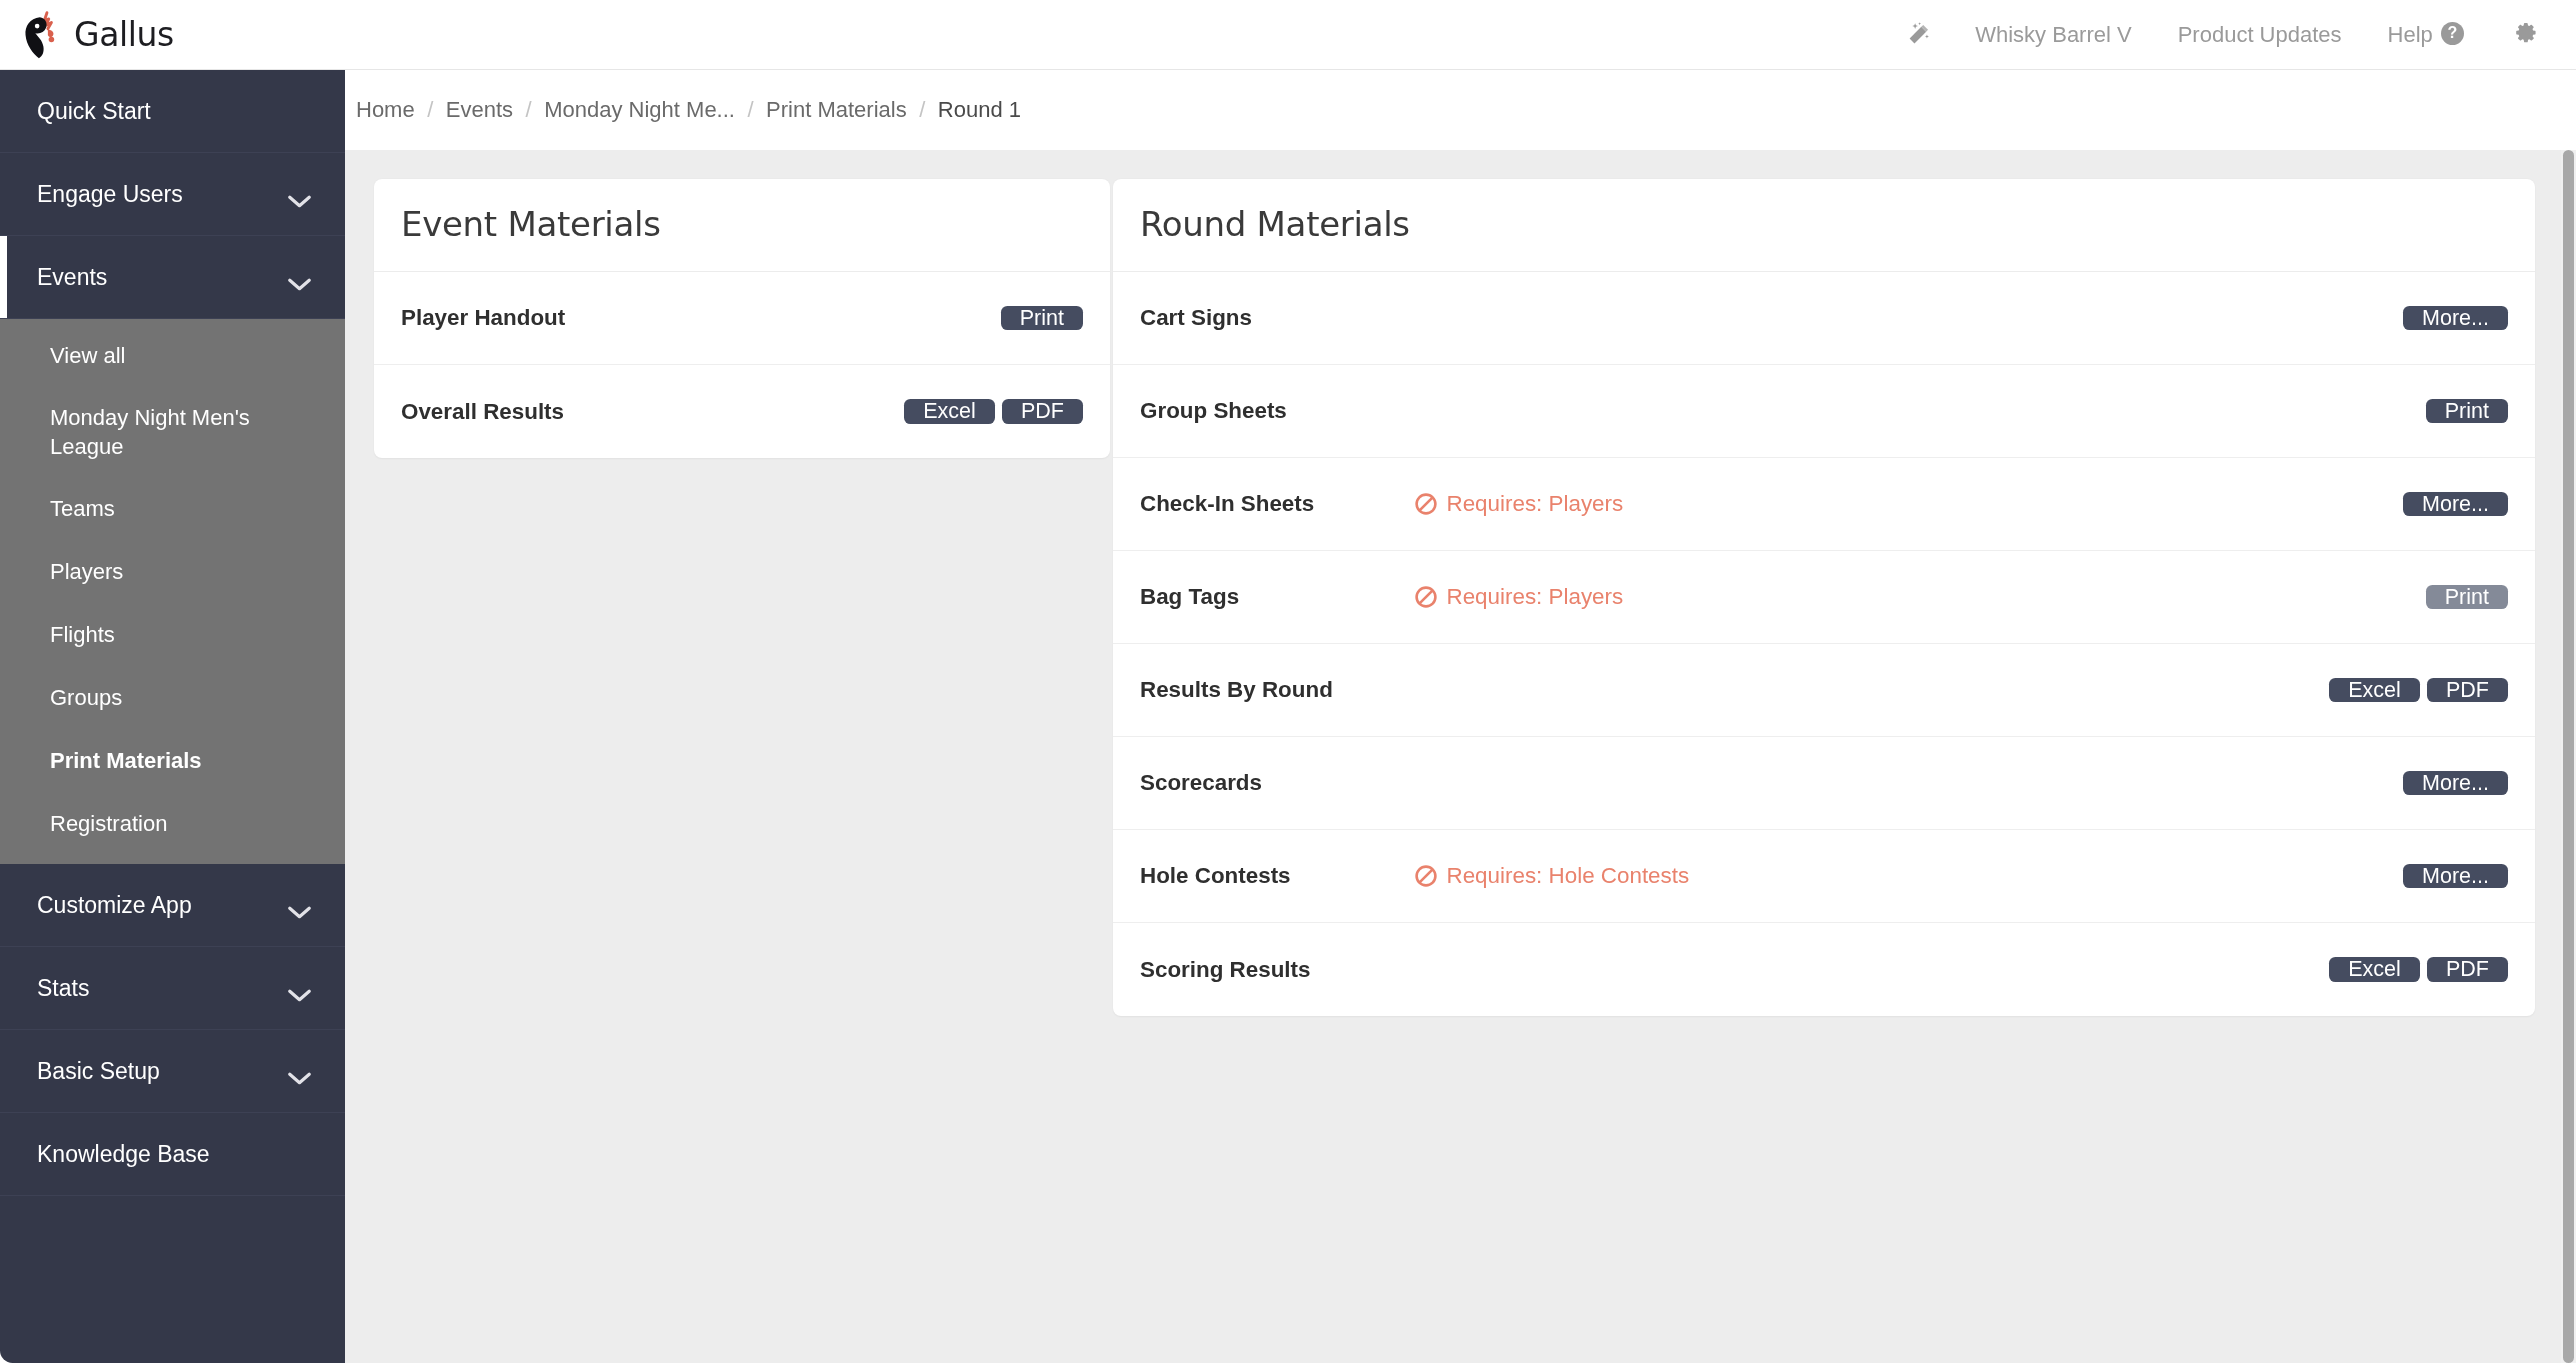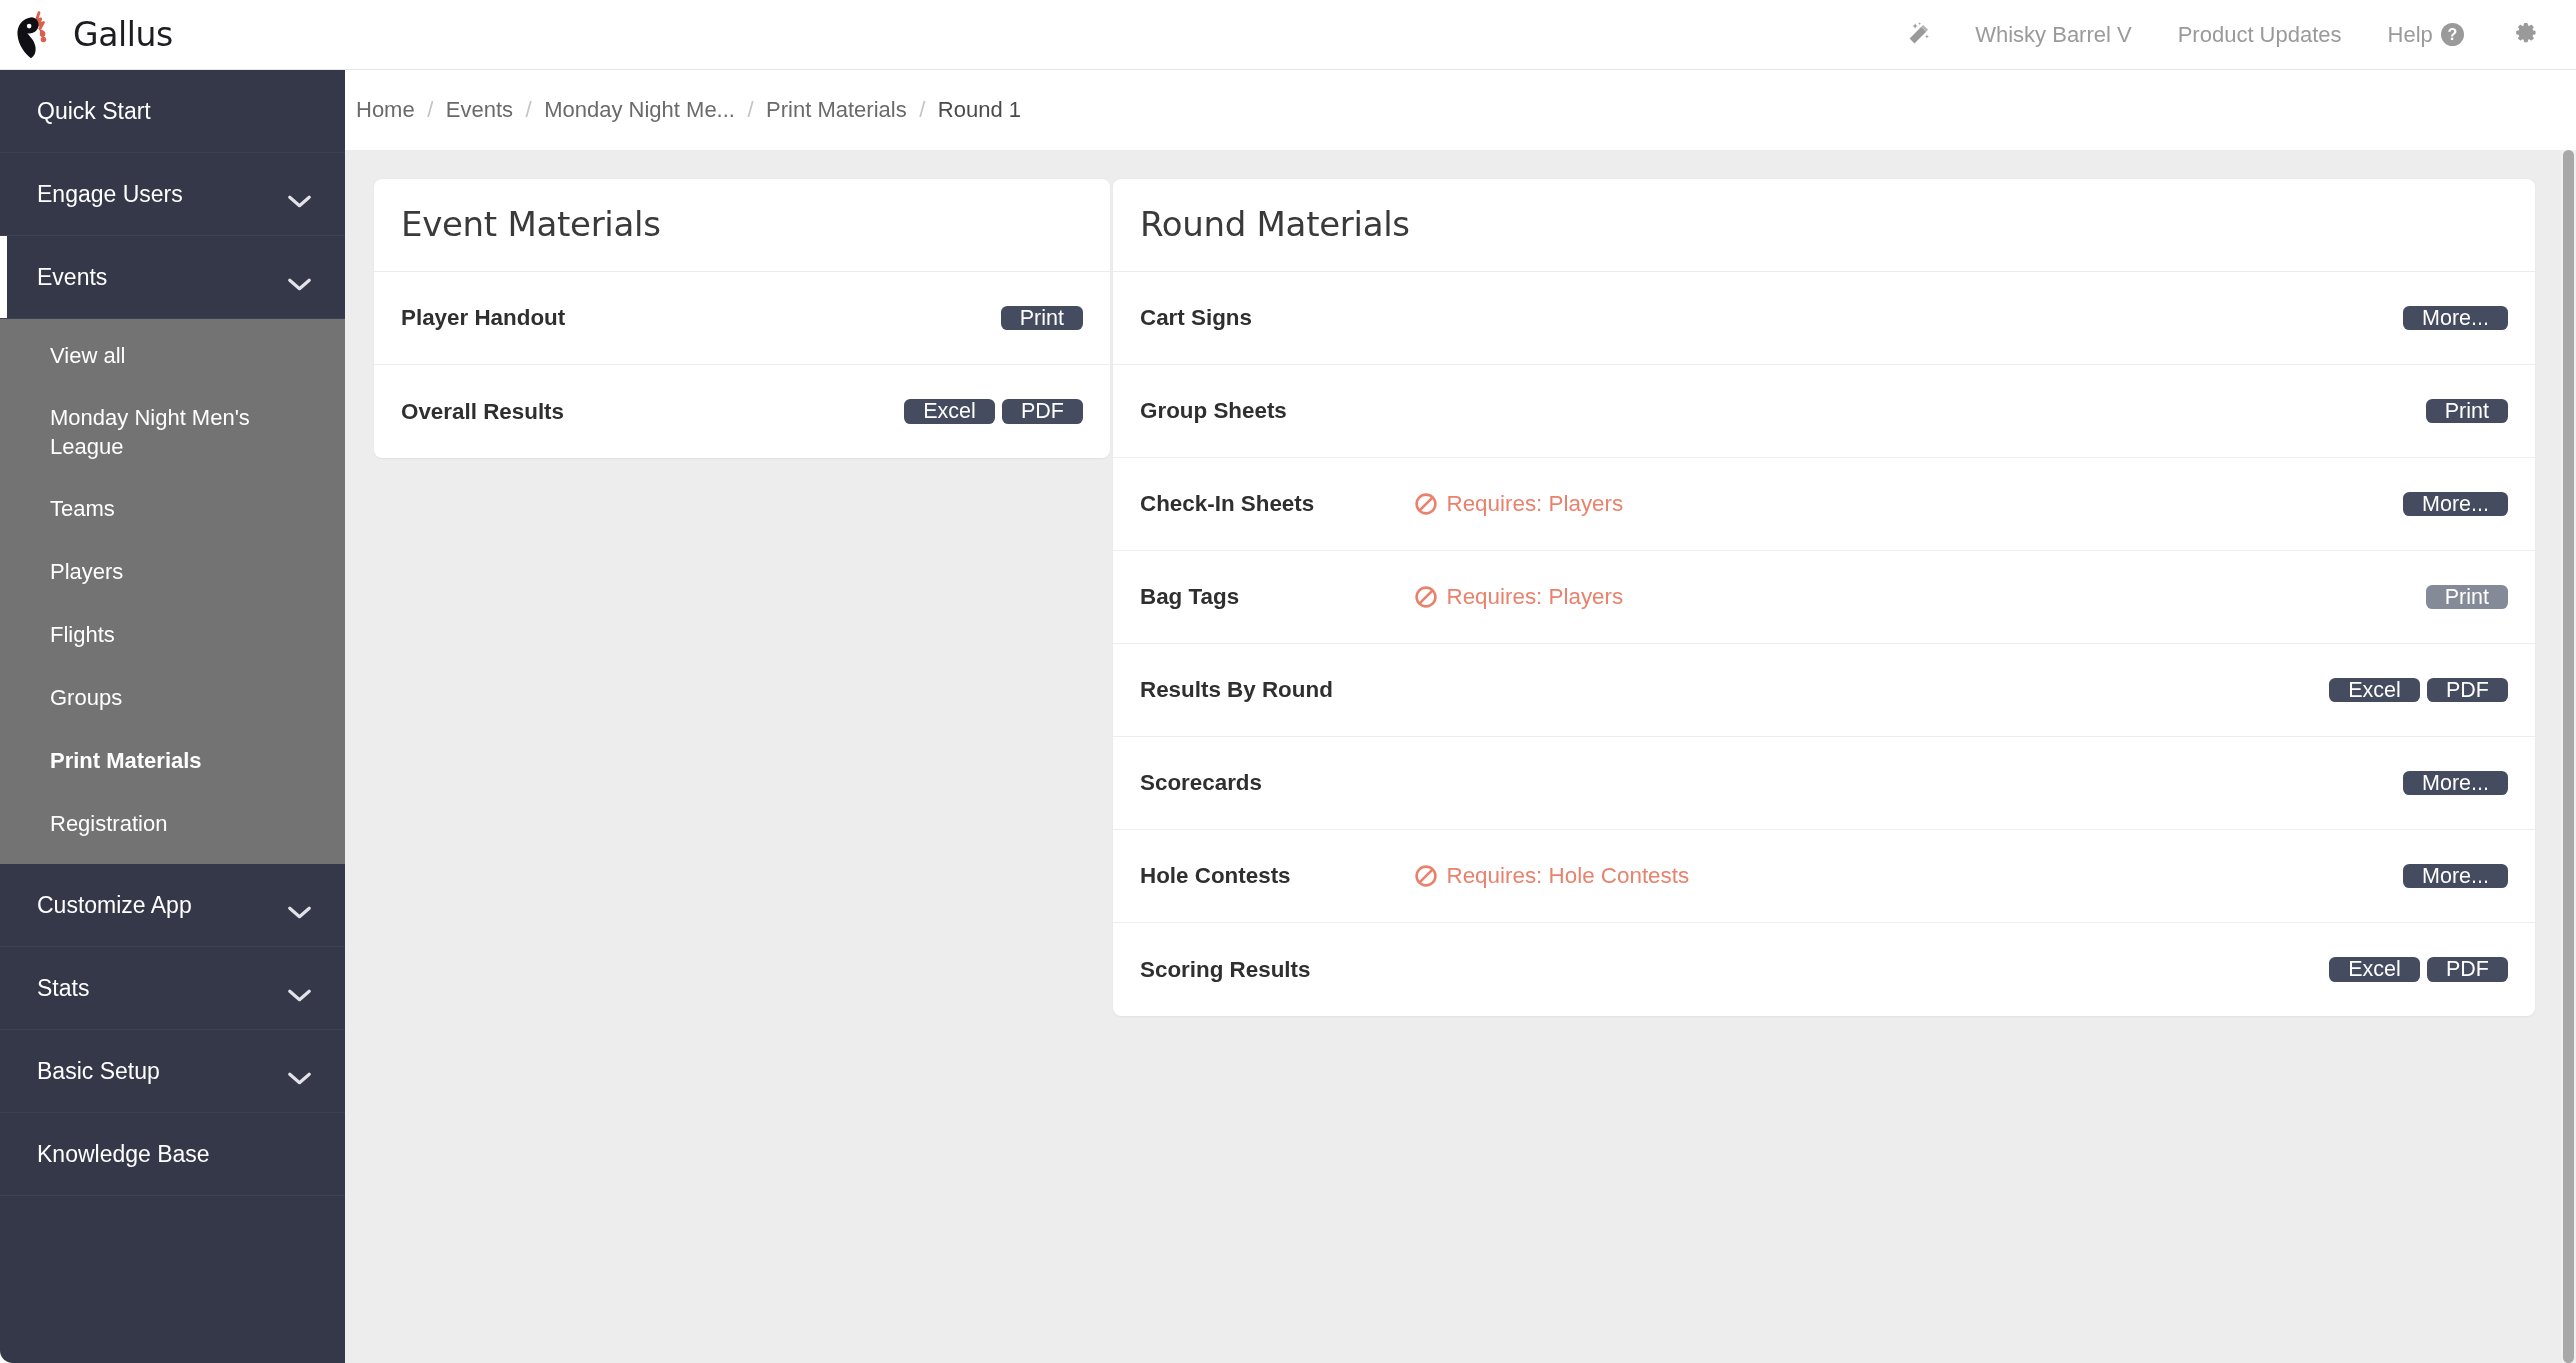--- a/index.html
+++ b/index.html
@@ -9,30 +9,30 @@
     background: #ffffff; overflow: hidden;
   }
   #app { position: relative; width: 2576px; height: 1363px; background: #ffffff; }
 
   
   .topbar {
     position: absolute; top: 0; left: 0; width: 2576px; height: 70px;
     background: #ffffff; border-bottom: 0.9px solid #e6e6e6;
     display: flex; align-items: center;
   }
-  .brand { display: flex; align-items: center; padding-left: 12px; gap: 16px; }
+  .brand { display: flex; align-items: center; padding-left: 20px; gap: 9px; }
   .brand-logo { width: 45px; height: 50px; position: relative; }
   .brand-name {
     font-size: 33px; color: #1d1d21; letter-spacing: -0.4px;
     font-family: "DejaVu Sans", sans-serif; font-weight: 400;
   }
   .topnav { margin-left: auto; display: flex; align-items: center; gap: 0px; padding-right: 30px; }
   .topnav-item {
     font-size: 22px; color: #9a9a9a; padding: 0 23px; white-space: nowrap;
-    display: flex; align-items: center; gap: 8px; cursor: pointer;
+    display: flex; gap: 8px; cursor: pointer;
   }
   .wand-wrap { padding: 0 20px; display:flex; align-items:center; cursor:pointer;}
   .gear-wrap { padding: 0 7.2px 0 25px; display:flex; align-items:center; cursor:pointer;}
   .help-q {
     display:inline-flex; align-items:center; justify-content:center;
     width: 23px; height: 23px; border-radius: 50%; background: #9a9a9a;
     color: #ffffff; font-size: 16px; font-weight: bold; line-height: 1;
   }
 
   

